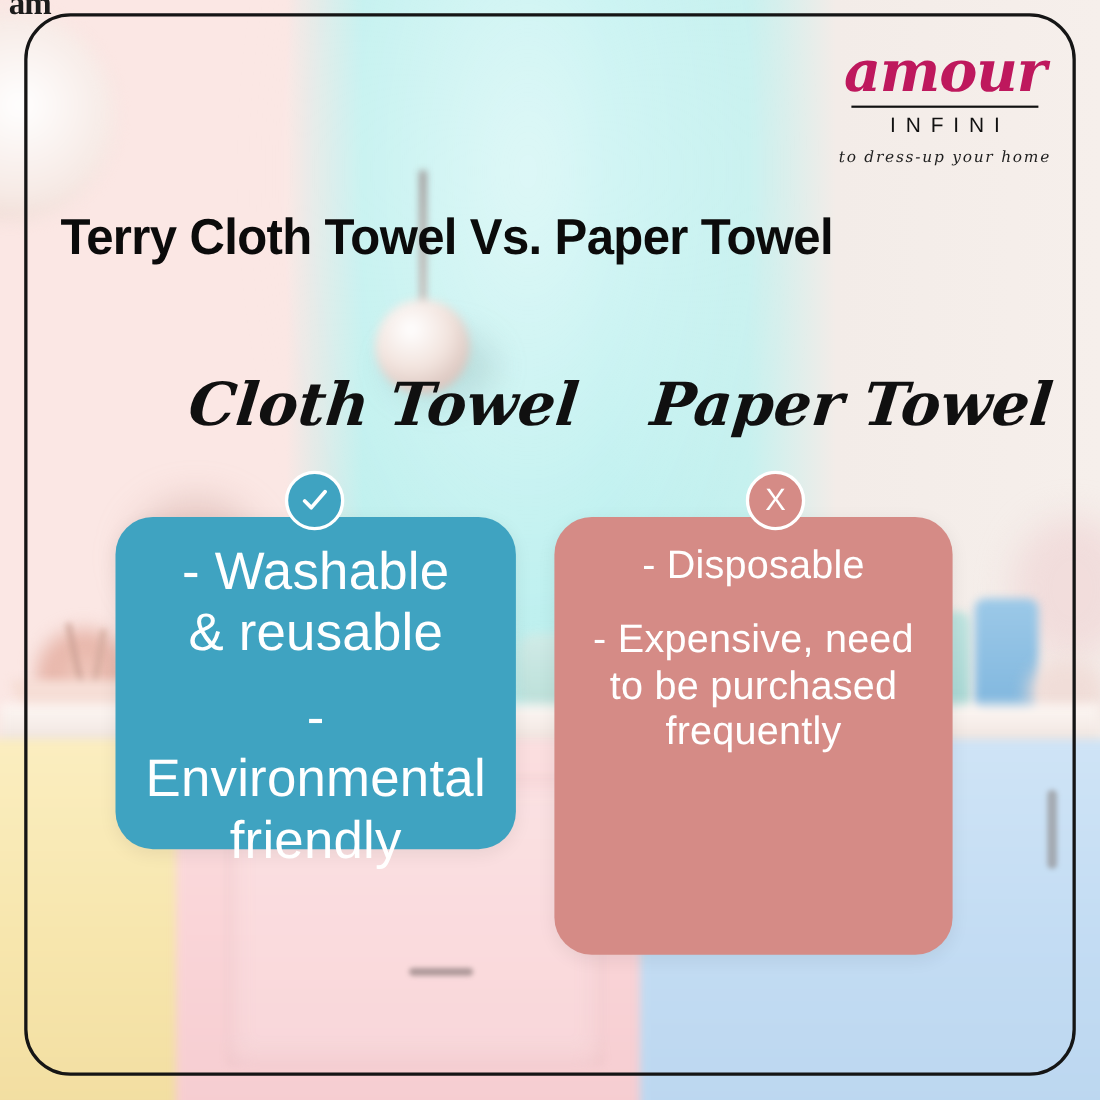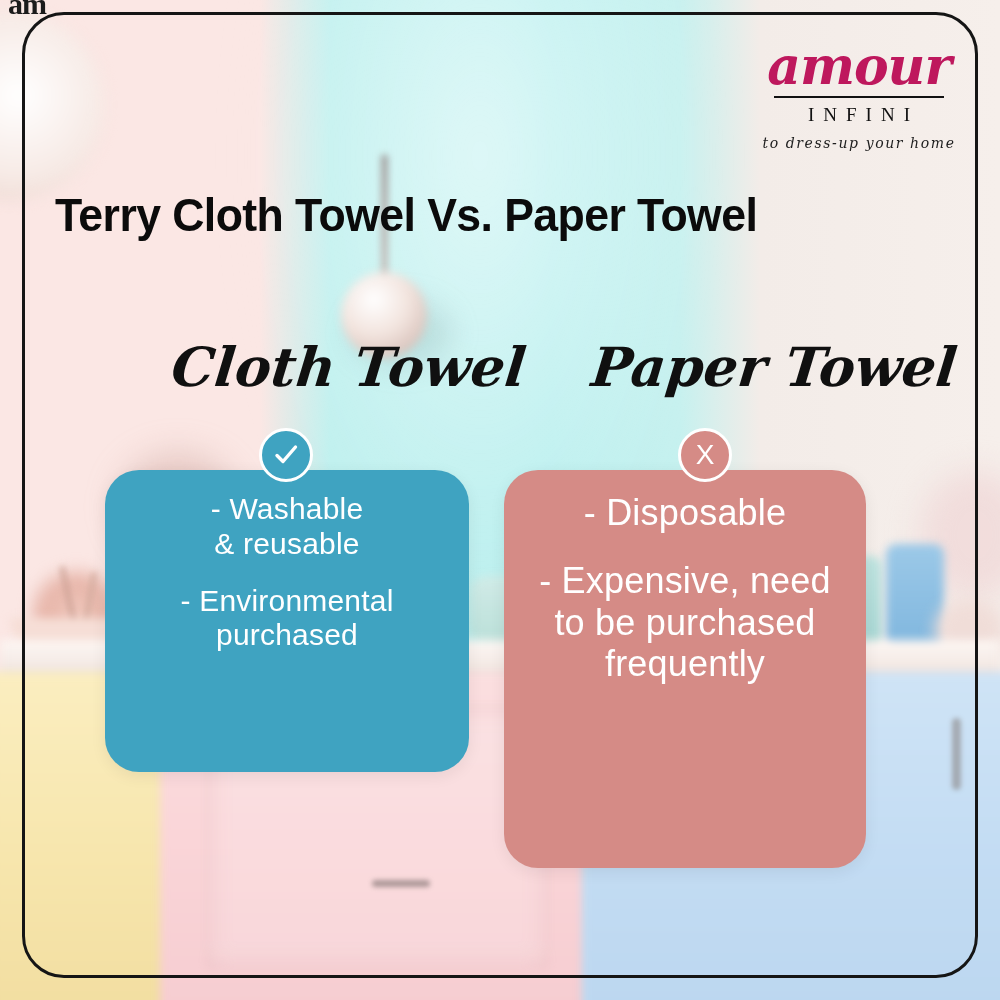--- a/index.html
+++ b/index.html
@@ -315,21 +315,21 @@
     color: #be185d;
     letter-spacing: -1px;
   }
   .logo-rule {
     width: 170px;
     height: 2px;
     background: #111;
     margin: 4px auto 6px;
   }
   .logo-sub {
-    font-family: Liberation Serif, serif;
+    font-family: Liberation Sans, sans-serif;
     font-size: 19px;
     letter-spacing: 9px;
     color: #111;
     padding-left: 9px;
   }
   .logo-tag {
     margin-top: 9px;
     font-family: "DejaVu Serif", serif;
     font-style: italic;
     font-size: 14px;
@@ -413,21 +413,21 @@
     left: 504px;
     top: 470px;
     width: 362px;
     height: 398px;
     background: #d58b86;
   }
   .card-item {
     color: #ffffff;
     font-family: "Liberation Sans", sans-serif;
     font-weight: 300;
-    font-size: 30px;
+    font-size: 48px;
     line-height: 1.16;
     text-align: center;
     letter-spacing: .2px;
     margin: 0 0 20px;
     white-space: pre-line;
   }
   .card.cloth .card-item:nth-of-type(1) { margin-bottom: 22px; }
   .card.paper .card-item { font-size: 36px; margin-bottom: 26px; }
   .card-item:last-child { margin-bottom: 0; }
 </style>
@@ -486,21 +486,21 @@
   </div>
 
   <div class="badge cross">
     <span class="x-mark">X</span>
   </div>
 
   <div class="card cloth">
     <p class="card-item">- Washable
 &amp; reusable</p>
     <p class="card-item">- Environmental
-purchased</p>
+friendly</p>
   </div>
 
   <div class="card paper">
     <p class="card-item">- Disposable</p>
     <p class="card-item">- Expensive, need
 to be purchased
 frequently</p>
   </div>
 
 </div>

